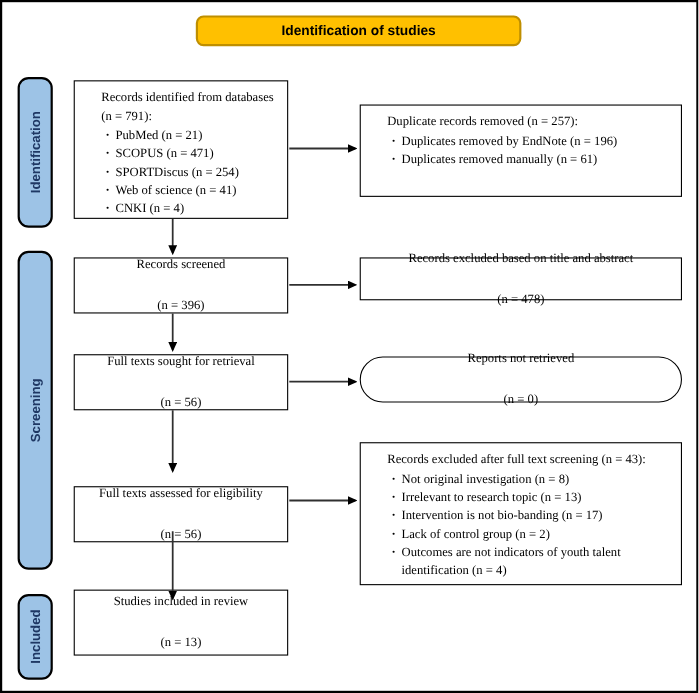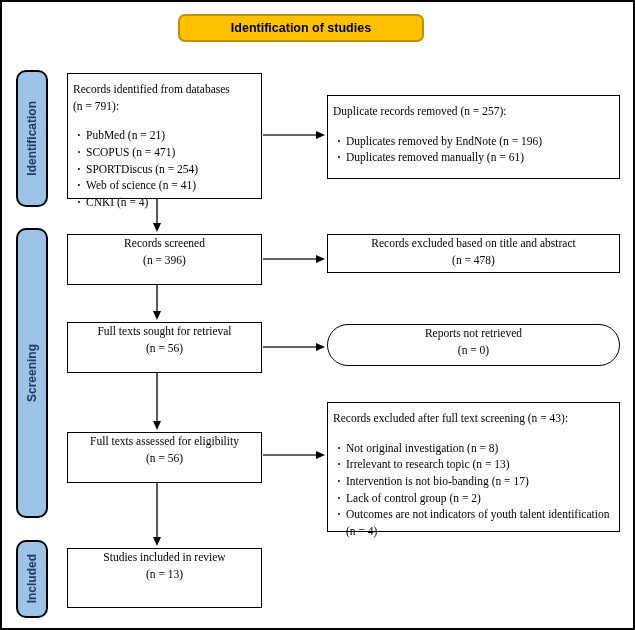--- a/index.html
+++ b/index.html
@@ -3,21 +3,21 @@
 <meta charset="utf-8">
 <style>
   html,body { margin:0; padding:0; background:#ffffff; }
   #canvas {
     position:relative; width:635px; height:630px;
     background:#ffffff; border:2px solid #000; box-sizing:border-box;
     font-family:"Liberation Serif", serif; color:#000;
     overflow:hidden;
   }
   .titlebox {
-    position:absolute; left:176px; top:12px; width:246px; height:28px;
+    position:absolute; left:176px; top:12px; width:296px; height:28px;
     background:var(--title-bg,#FFC000); border:2px solid var(--title-border,#BF8F00);
     border-radius:7px; box-sizing:border-box;
     display:flex; align-items:center; justify-content:center;
     font-family:"Liberation Sans", sans-serif; font-weight:bold; font-size:12.5px; color:#000;
   }
   .stage {
     position:absolute; left:14px; width:32px;
     background:var(--stage-bg,#9DC3E6); border:2px solid #000; border-radius:10px;
     box-sizing:border-box; display:flex; align-items:center; justify-content:center;
   }
@@ -26,34 +26,34 @@
     font-family:"Liberation Sans", sans-serif; font-weight:bold; font-size:12px;
     color:var(--stage-text,#1F3864); white-space:nowrap;
   }
   .stage-identification { top:68px;  height:137px; }
   .stage-screening      { top:226px; height:290px; }
   .stage-included       { top:538px; height:78px;  }
   .node {
     position:absolute; background:#fff; border:1.5px solid #000; box-sizing:border-box;
     font-size:11.5px; line-height:1.45;
   }
-  .node.centered { display:flex; flex-direction:column; align-items:center; justify-content:flex-start; text-align:center; }
-  .node.listy { padding:7px 8px 4px 5px; }
+  .node.centered { display:flex; flex-direction:column; align-items:center; justify-content:center; text-align:center;gap:20px; }
+  .node.listy { padding:7px 8px 4px 24px; }
   .col-main  { left:65px;  width:195px; }
   .col-right { left:325px; width:293px; }
   .n-identified { top:71px;  height:126px; }
   .n-screened   { top:232px; height:51px;  }
   .n-sought     { top:320px; height:51px;  }
-  .n-assessed   { top:430px; height:51px;  }
-  .n-included   { top:546px; height:60px;  }
+  .n-assessed   { top:440px; height:51px;  }
+  .n-included   { top:534px; height:60px;  }
   .r-duplicates { top:93px;  height:84px;  }
   .r-titleabs   { top:232px; height:39px;  }
   .r-notretr    { top:322px; height:42px;border-radius:23px;  }
   .r-fulltext   { top:400px; height:130px; }
-  .blist { margin-top:13px; }
+  .blist { margin-top:1px; }
   .blist .bi { position:relative; padding-left:13px; }
   .blist .bi::before { content:"\00B7"; position:absolute; left:4px; top:0; font-weight:bold; }
   .arrow-layer { position:absolute; left:0; top:0; width:635px; height:630px; pointer-events:none; }
 </style>
 </head>
 <body>
 
 <div id="canvas" style="--title-bg: #FFC000; --title-border: #BF8F00; --stage-bg: #9DC3E6; --stage-text: #1F3864;">
 
   <div class="titlebox">

